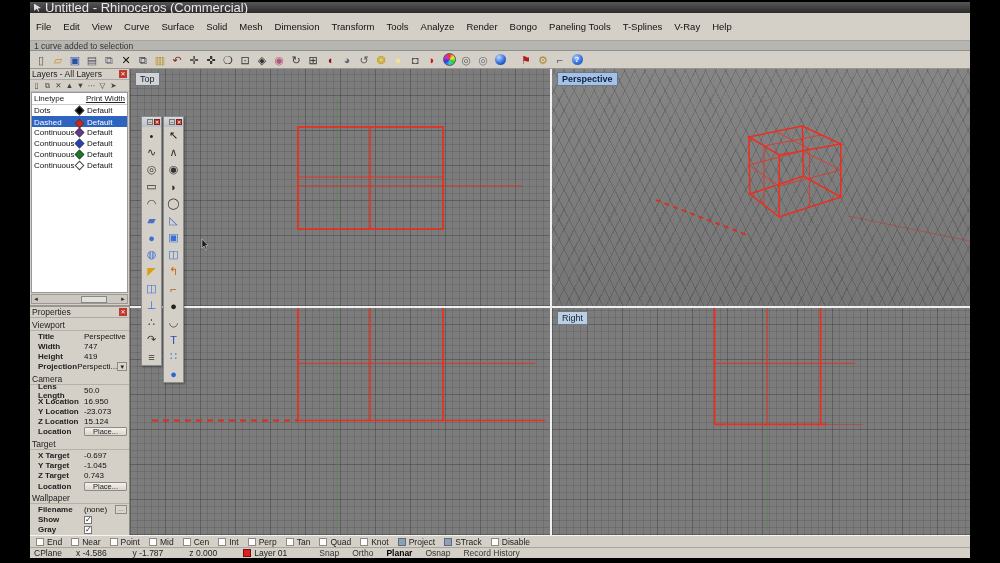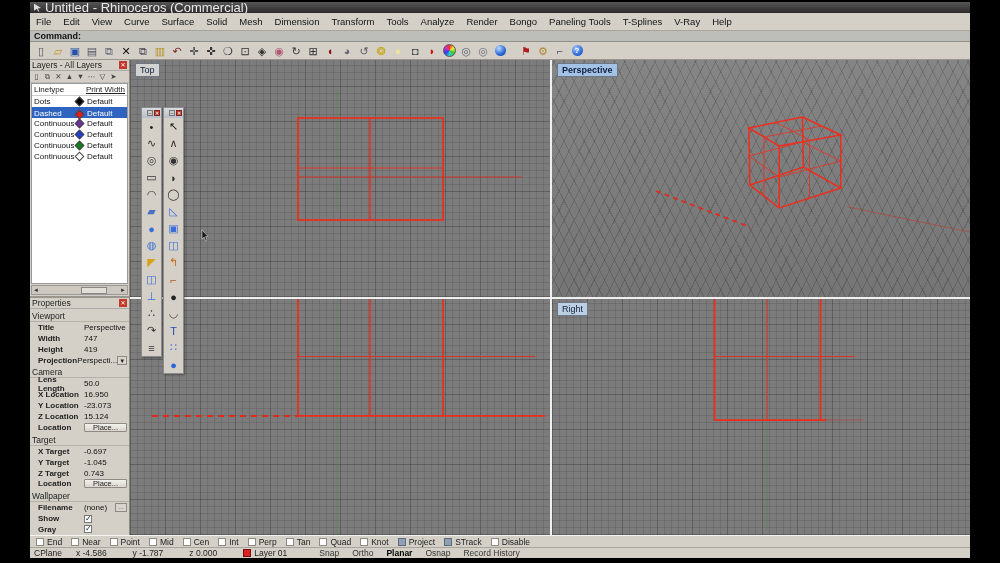--- a/index.html
+++ b/index.html
@@ -7,21 +7,21 @@
     font-family:"Liberation Sans", sans-serif; }
   .stage { position:relative; width:1000px; height:563px; background:#000; }
   .app { position:absolute; left:30px; top:2px; width:940px; height:556px;
     background:#d4d0c8; display:flex; flex-direction:column; }
 
   
   .titlebar { height:11px; background:linear-gradient(#565656,#2b2b2b);
     color:#e9e9e9; font-size:13px; display:flex; align-items:center; gap:4px; padding:0 4px; }
   .app-icon { width:7px; height:8px; background:#ddd;
     clip-path:polygon(0 0,100% 55%,55% 62%,75% 100%,58% 100%,42% 66%,0 90%); }
-  .menubar { height:18px; background:#d4d0c8; border-bottom:1px solid #a9a59d;
+  .menubar { height:28px; background:#d4d0c8; border-bottom:1px solid #a9a59d;
     display:flex; align-items:center; font-size:9.5px; color:#111; }
   .menu-item { padding:0 6px; cursor:default; }
   .cmd-history { height:10px; background:#b5b5b2; border-bottom:1px solid #8f8f8c;
     font-size:8.5px; color:#333; padding:0 4px; display:flex; align-items:center; }
   .cmd-line { height:11px; background:#bdbdba; border-bottom:1px solid #8f8f8c;
     font-size:9px; color:#111; padding:0 4px; display:flex; align-items:center; font-weight:bold; }
 
   
   .toolbar { height:18px; background:#d4d0c8; border-bottom:1px solid #9a968e;
     display:flex; align-items:center; padding:0 3px; gap:1px; }
@@ -155,22 +155,22 @@
         <span class="menu-item">Tools</span>
         <span class="menu-item">Analyze</span>
         <span class="menu-item">Render</span>
         <span class="menu-item">Bongo</span>
         <span class="menu-item">Paneling Tools</span>
         <span class="menu-item">T-Splines</span>
         <span class="menu-item">V-Ray</span>
         <span class="menu-item">Help</span>
       </div>
 
-    <div class="cmd-line">
-      <span>Command:</span>
+    <div class="cmd-history">
+      <span>1 curve added to selection</span>
     </div>
 
     <div class="toolbar">
 
         <span class="tb-btn">
           <span class="tb-glyph" style="color: rgb(85, 85, 85);">▯</span>
         </span>
 
         <span class="tb-btn">
           <span class="tb-glyph" style="color: rgb(200, 147, 43);">▱</span>

